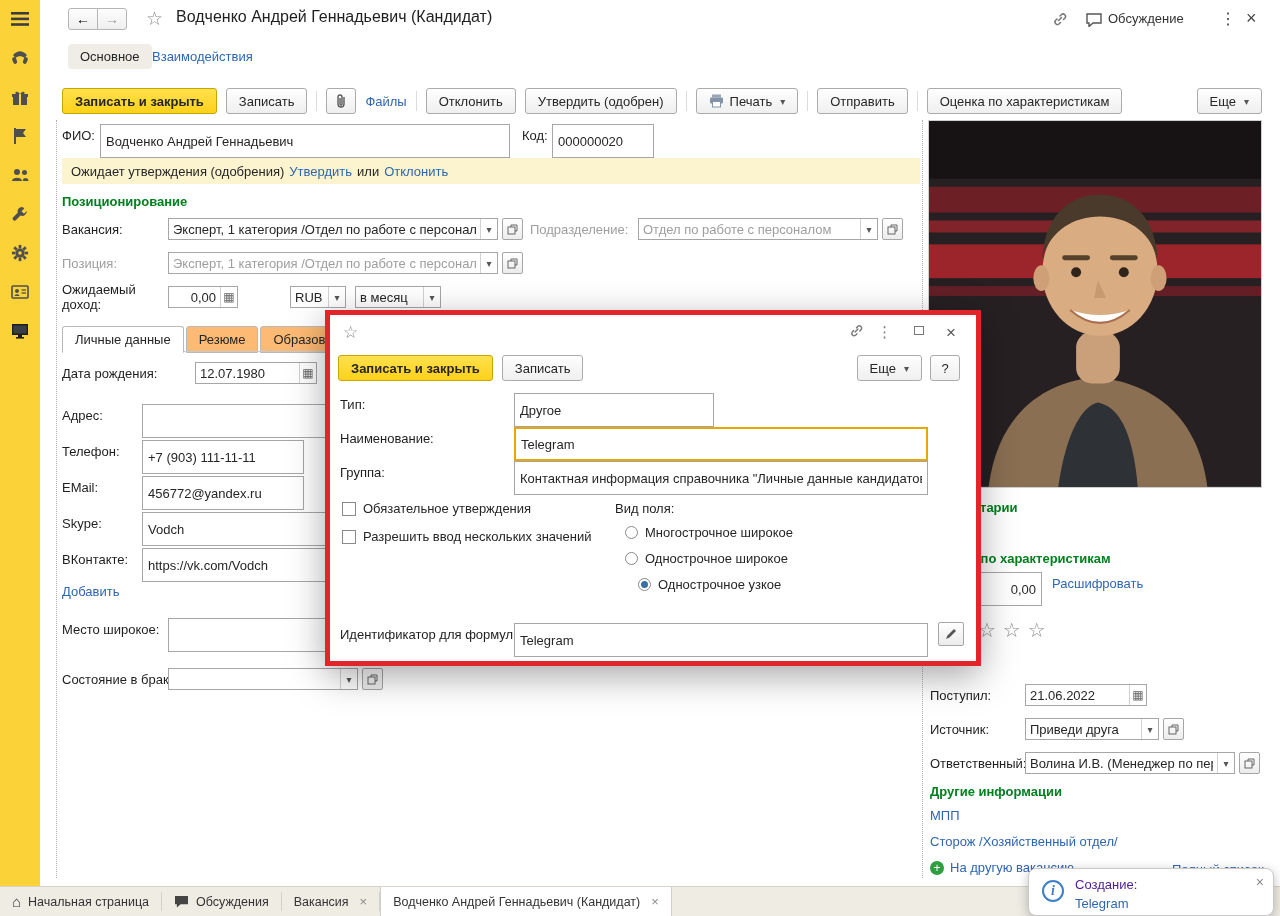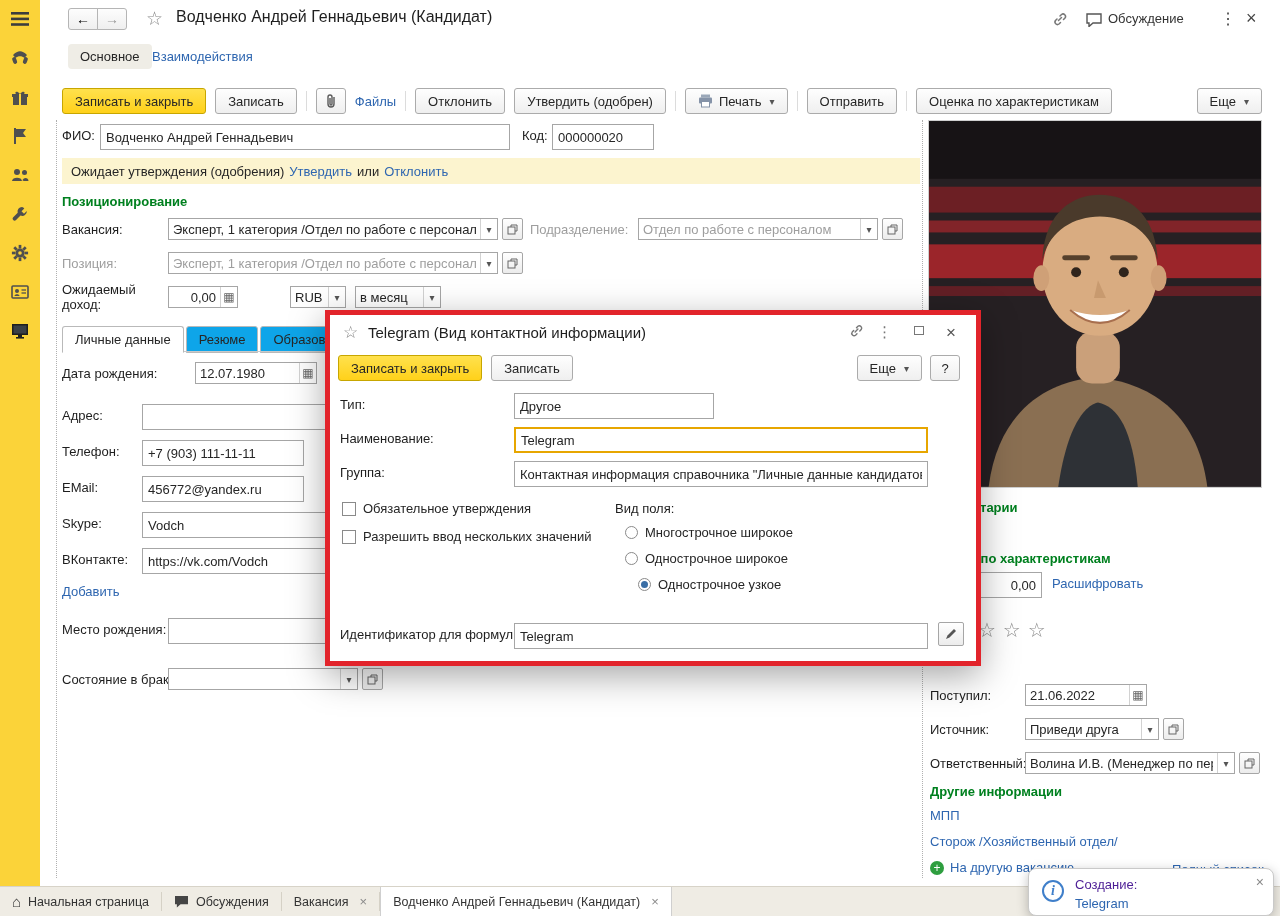--- a/index.html
+++ b/index.html
@@ -20,40 +20,40 @@
   .hicon{position:absolute;display:flex;align-items:center;justify-content:center;cursor:pointer;color:#555}
 
   
   .link{color:#2E66B0;cursor:pointer;white-space:nowrap}
   .green-hdr{color:#00801F;font-weight:bold;white-space:nowrap}
   .lbl{position:absolute;white-space:nowrap;color:#1e1e1e}
   .lbl.gray{color:#9e9e9e}
   .btn{display:inline-flex;align-items:center;gap:6px;height:26px;padding:0 12px;
        background:linear-gradient(#fefefe,#efefef);border:1px solid #ababab;border-radius:3px;
        font-family:"Liberation Sans",sans-serif;font-size:13px;color:#262626;cursor:pointer;white-space:nowrap}
-  .btn-primary{background:linear-gradient(#ffe14d,#ffd11a);border-color:#c7a600;font-weight:normal}
+  .btn-primary{background:linear-gradient(#ffe14d,#ffd11a);border-color:#c7a600;font-weight:bold}
   .vsep{width:1px;height:20px;background:#dcdcdc;flex:0 0 auto}
   .caret{font-size:10px;color:#555;margin-left:2px}
 
-  input.fld{position:absolute;height:26px;border:1px solid #a6a6a6;padding:0 5px;background:#fff;
+  input.fld{position:absolute;height:34px;border:1px solid #a6a6a6;padding:0 5px;background:#fff;
             font-family:"Liberation Sans",sans-serif;font-size:13px;color:#262626}
   .combo{position:absolute;height:22px;border:1px solid #a6a6a6;background:#fff;display:flex;align-items:stretch}
   .combo input{flex:1;min-width:0;border:none;outline:none;padding:0 4px;background:transparent;
                font-family:"Liberation Sans",sans-serif;font-size:13px;color:#262626}
   .combo.dis input{color:#9e9e9e}
   .combo .arrow{width:17px;display:flex;align-items:center;justify-content:center;border-left:1px solid #d2d2d2;
                 color:#555;font-size:10px;cursor:pointer;background:#fff}
   .combo .cal{font-size:12px;color:#666}
   .sq-btn{position:absolute;width:21px;height:22px;border:1px solid #a6a6a6;border-radius:2px;
           background:linear-gradient(#fff,#ececec);display:flex;align-items:center;justify-content:center;cursor:pointer}
 
   .statusbar{position:absolute;left:62px;top:158px;width:858px;height:26px;background:#FCF4CF;
              display:flex;align-items:center;gap:5px;padding:0 9px}
 
-  .ftab{display:inline-block;padding:5px 12px;border:1px solid #b9b9b9;background:#0ea5e9;cursor:pointer;
+  .ftab{display:inline-block;padding:5px 12px;border:1px solid #b9b9b9;background:#fdba74;cursor:pointer;
         border-radius:3px 3px 0 0;margin-right:2px;position:relative}
   .ftab.active{background:#fff;border-bottom-color:#fff;z-index:2}
 
   .dotted-v{position:absolute;border-left:1px dotted #b0b0b0}
 
   
   .modal{position:absolute;left:325px;top:310px;width:656px;height:356px;border:5px solid #E2242B;
          background:#fff;z-index:50;box-shadow:0 10px 34px rgba(0,0,0,.35)}
   .modal .m-title{position:absolute;left:38px;top:9px;font-size:15px;color:#1f1f1f;white-space:nowrap}
   .m-ico{position:absolute;top:8px;color:#777;cursor:pointer;display:flex;align-items:center;justify-content:center}
@@ -325,21 +325,21 @@
 <input class="fld" style="left: 142px; top: 476px; width: 162px;" value="456772@yandex.ru">
 
 <span class="lbl" style="left:62px;top:516px">Skype:</span>
 <input class="fld" style="left: 142px; top: 512px; width: 188px;" value="Vodch">
 
 <span class="lbl" style="left:62px;top:552px">ВКонтакте:</span>
 <input class="fld" style="left: 142px; top: 548px; width: 188px;" value="https://vk.com/Vodch">
 
 <span class="abs link" style="left:62px;top:584px">Добавить</span>
 
-<span class="lbl" style="left:62px;top:622px">Место рождения:</span>
+<span class="lbl" style="left:62px;top:622px">Место широкое:</span>
 <input class="fld" style="left: 168px; top: 618px; width: 160px;" value="">
 
 <span class="lbl" style="left:62px;top:672px">Состояние в браке:</span>
 <div class="combo" style="left:168px;top:668px;width:190px">
   <input value="" style="">
   <span class="arrow">▾</span>
 </div>
 <button class="sq-btn" style="left:362px;top:668px">
   <svg width="11" height="11" viewBox="0 0 11 11">
       <rect x="1" y="3" width="7" height="7" fill="none" stroke="#666"></rect>
@@ -413,21 +413,20 @@
 <span class="abs link" style="left:930px;top:808px">МПП</span>
 <span class="abs link" style="left:930px;top:834px">Сторож /Хозяйственный отдел/</span>
 <div class="abs" style="left:930px;top:860px;display:flex;align-items:center;gap:6px">
   <span class="plus-ico">+</span>
   <span class="link">На другую вакансию</span>
 </div>
 <span class="abs link" style="left:1172px;top:862px">Полный список</span>
 
 <div class="modal">
   <span class="m-ico" style="left:13px;top:7px;font-size:17px;color:#8a8a8a">☆</span>
-  <div class="m-title">Telegram (Вид контактной информации)</div>
   <span class="m-ico" style="right:112px">
     <svg width="15" height="15" viewBox="0 0 16 16">
         <path d="M6.5 9.5 L9.5 6.5 M5 8 L3.5 9.5 a2.5 2.5 0 0 0 3.5 3.5 L8.5 11.5 M8 5 L9.5 3.5 a2.5 2.5 0 0 1 3.5 3.5 L11.5 8.5" stroke="#777" stroke-width="1.5" fill="none" stroke-linecap="round"></path>
       </svg>
   </span>
   <span class="m-ico" style="right:84px;font-size:15px">⋮</span>
   <span class="m-ico" style="right:52px;top:11px">
       <span class="maxbox"></span>
     </span>
   <span class="m-ico" style="right:20px;font-size:17px;color:#555">×</span>

